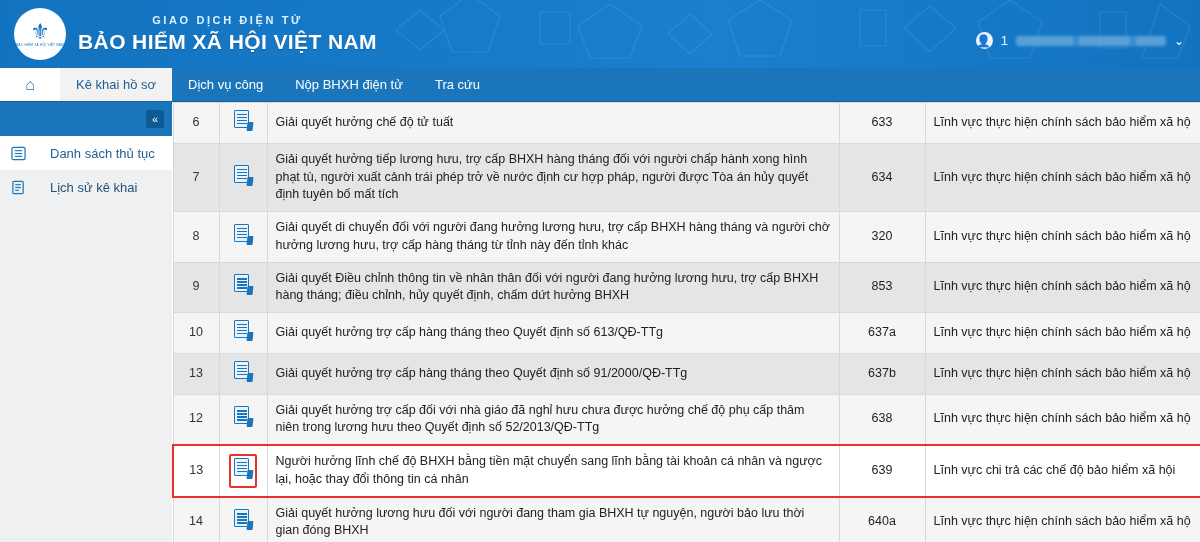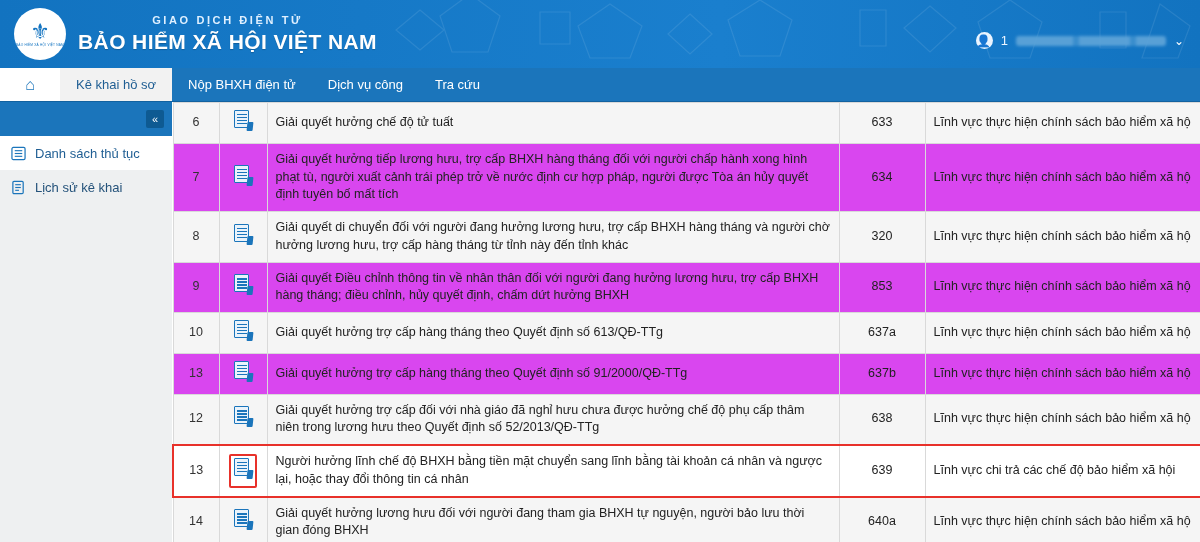--- a/index.html
+++ b/index.html
@@ -114,21 +114,21 @@
   }
   .collapse-btn {
     width: 18px; height: 18px;
     background: #0e5a92;
     color: #ffffff;
     font-size: 11px;
     display: flex; align-items: center; justify-content: center;
     border-radius: 2px;
   }
   .side-item {
-    display: flex; align-items: center; gap: 9px;
+    display: flex; align-items: center; gap: 24px;
     padding: 9px 10px;
     font-size: 13px;
     color: #24527a;
   }
   .side-item.active {
     background: #ffffff;
     color: #1f5e93;
     font-weight: normal;
   }
   .side-ico {
@@ -157,21 +157,21 @@
     padding: 7px 8px;
     vertical-align: middle;
     line-height: 1.42;
   }
   td.c-idx { width: 46px; text-align: center; color: #333; }
   td.c-ico { width: 48px; text-align: center; }
   td.c-name { width: 572px; }
   td.c-code { width: 86px; text-align: center; }
   td.c-field { width: 300px; white-space: nowrap; overflow: hidden; }
   tr.alt td { background: #f5f5f5; }
-  tr.plain td { background: #d946ef; }
+  tr.plain td { background: #e5e5e5; }
 
   .doc-icon {
     display: inline-block;
     width: 18px; height: 20px;
     position: relative;
   }
   .doc-icon .sheet {
     position: absolute; left: 0; top: 0;
     width: 15px; height: 18px;
     border: 1.4px solid #1b75bb;
@@ -250,24 +250,24 @@
   </div>
 
   <div class="nav">
     <div class="nav-home">
       <span>⌂</span>
     </div>
     <div class="nav-item active">
       <span>Kê khai hồ sơ</span>
     </div>
     <div class="nav-item">
+      <span>Dịch vụ công</span>
+    </div>
+    <div class="nav-item">
       <span>Nộp BHXH điện tử</span>
-    </div>
-    <div class="nav-item">
-      <span>Dịch vụ công</span>
     </div>
     <div class="nav-item">
       <span>Tra cứu</span>
     </div>
   </div>
 
   <div class="body-area">
 
     <div class="sidebar">
       <div class="sidebar-top">

